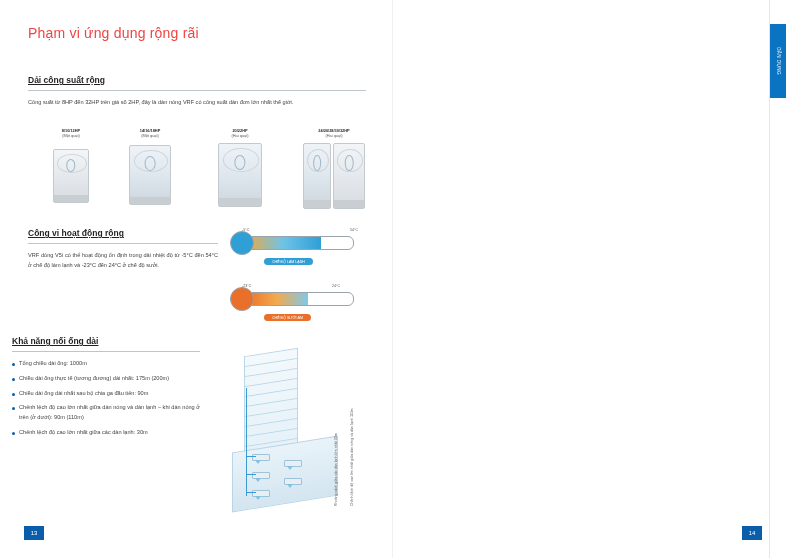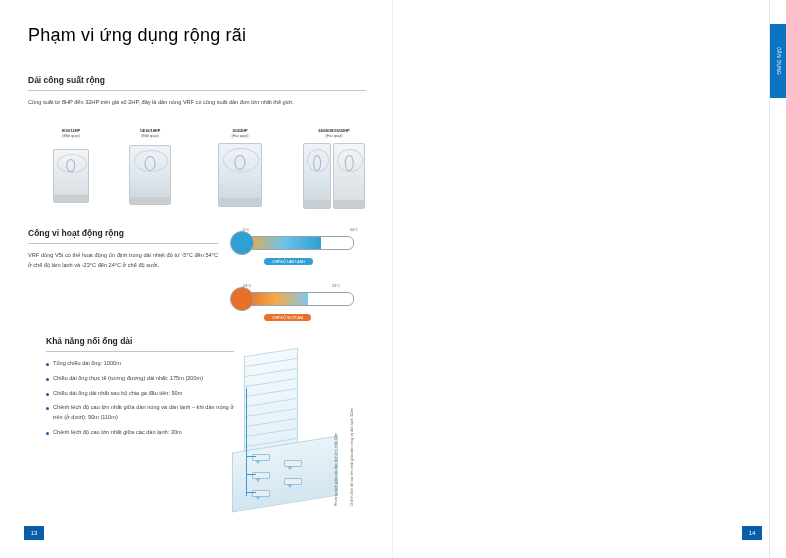--- a/index.html
+++ b/index.html
@@ -10,25 +10,25 @@
     color:#231f20;
     overflow:hidden;
     position:relative;
   }
   .page{position:absolute;top:0;left:0;width:786px;height:558px;}
   .left-page{position:absolute;left:0;top:0;width:393px;height:558px;background:#fff;}
   .right-page{position:absolute;left:393px;top:0;width:393px;height:558px;background:#fff;}
   .gutter{position:absolute;left:392px;top:0;width:2px;height:558px;background:linear-gradient(to right,#e9eef2,#ffffff);}
 
   h1.page-title{
-    font-size:18px;font-weight:normal;color:#000000;
+    font-size:14px;font-weight:normal;color:#ef4444;
     margin:0;letter-spacing:.2px;
   }
   .sec-title{
-    font-size:8.5px;font-weight:bold;color:#231f20;margin:0 0 5px 0;
+    font-size:8.5px;font-weight:bold;color:#231f20;margin:0 0 5px 0;text-decoration:underline;
   }
   .rule{height:1px;background:#bfc6cb;margin:3px 0 7px 0;}
   p.body{
     font-size:5.6px;line-height:1.75;color:#404447;margin:0 0 6px 0;text-align:justify;
   }
   ul.bullets{margin:0;padding:0;list-style:none;}
   ul.bullets li{
     position:relative;font-size:5.6px;line-height:1.75;color:#404447;
     padding-left:7px;margin-bottom:5px;text-align:justify;
   }
@@ -78,21 +78,21 @@
   .thermo .bulb.cool{background:#2f9fd6;}
   .thermo .bulb.heat{background:#e9702a;}
   .thermo .lbl{position:absolute;font-size:3.6px;color:#58595b;}
   .mode-pill{
     position:absolute;left:34px;top:30px;padding:1.5px 8px;border-radius:7px;
     font-size:3.6px;color:#fff;white-space:nowrap;
   }
   .mode-pill.cool{background:#2f9fd6;}
   .mode-pill.heat{background:#e9702a;}
 
-  #sec-pipe{position:absolute;left:46px;top:336px;width:188px;}
+  #sec-pipe{position:absolute;left:12px;top:336px;width:188px;}
   #building{position:absolute;left:222px;top:348px;width:150px;height:165px;}
 
   
   .bld-wrap{position:absolute;inset:0;}
   .tower{
     position:absolute;left:22px;top:4px;width:52px;height:96px;
     background:linear-gradient(to bottom,#eaf4fa,#cfe6f3);
     border:1px solid #bcd8e8;transform:skewY(-9deg);
   }
   .tower .floor{height:9px;border-bottom:1px solid #bcd8e8;background:rgba(255,255,255,.45);}

